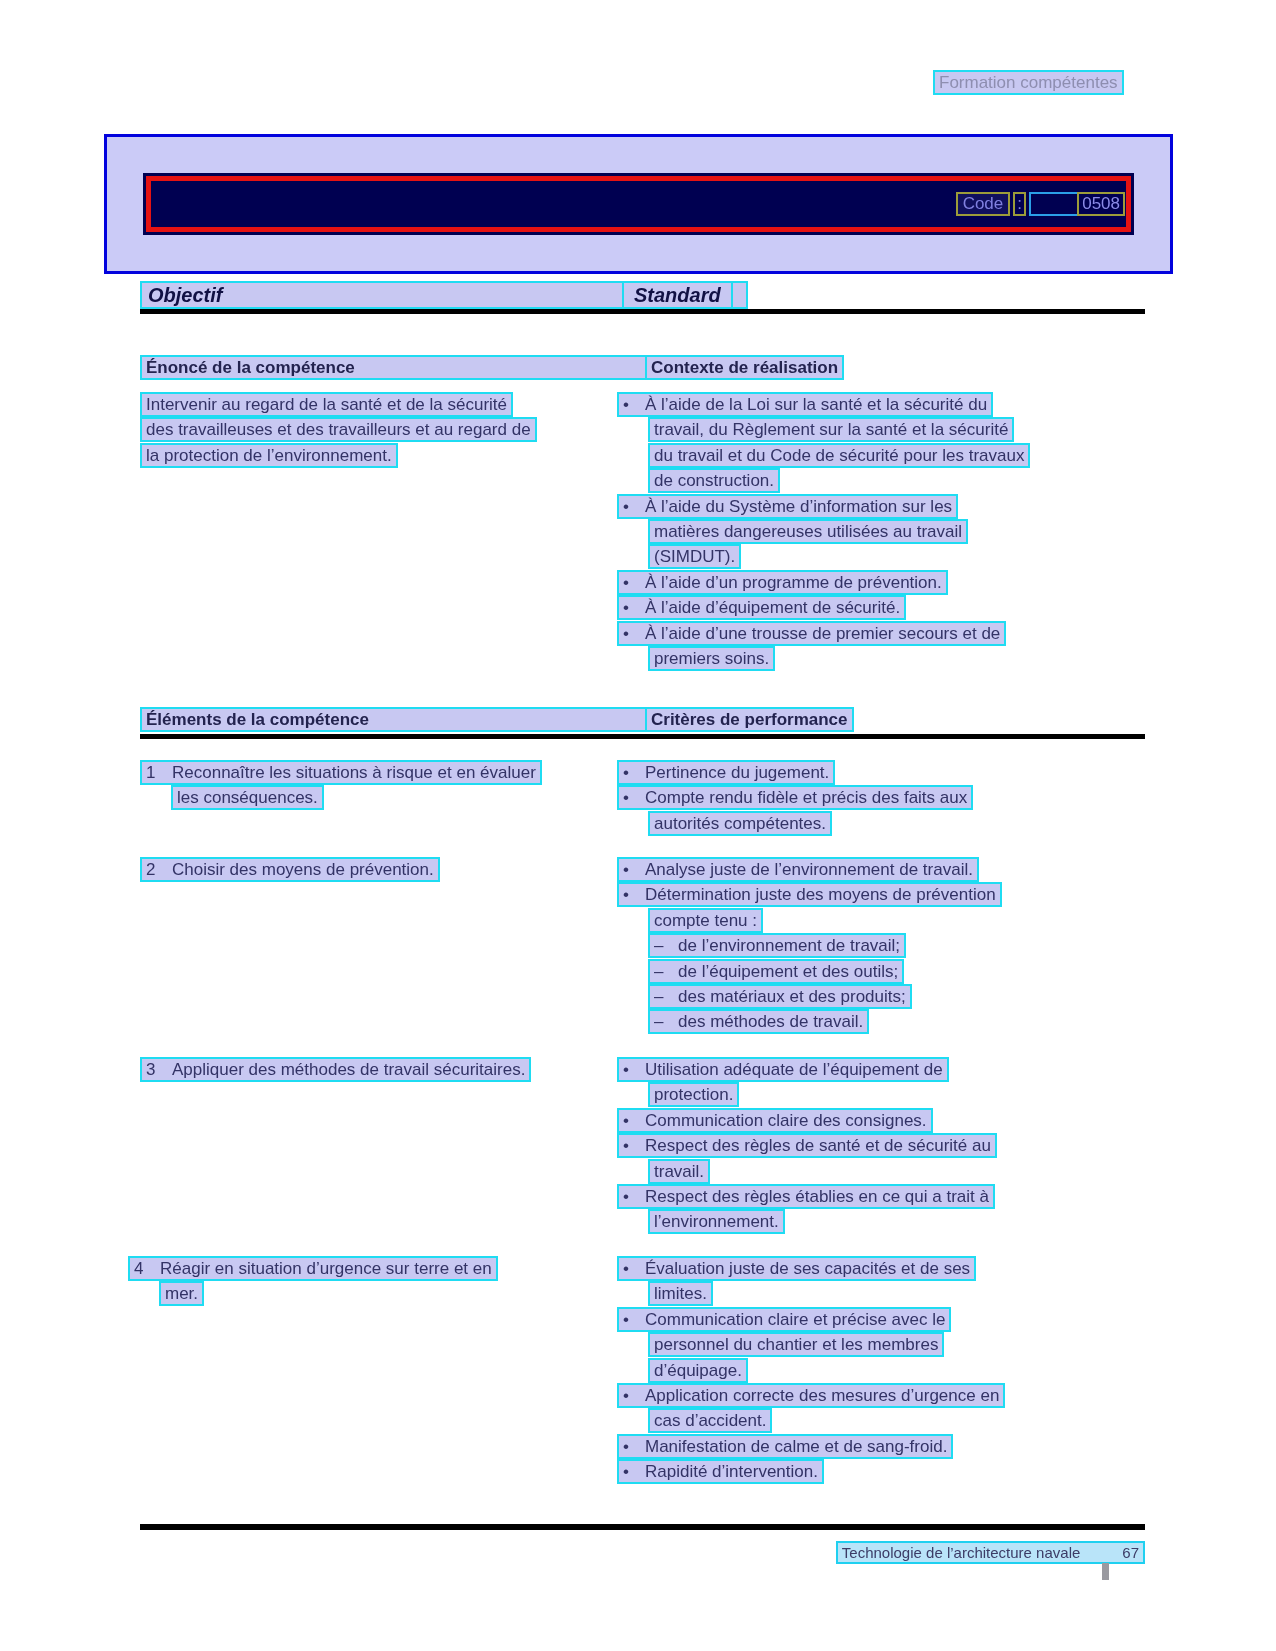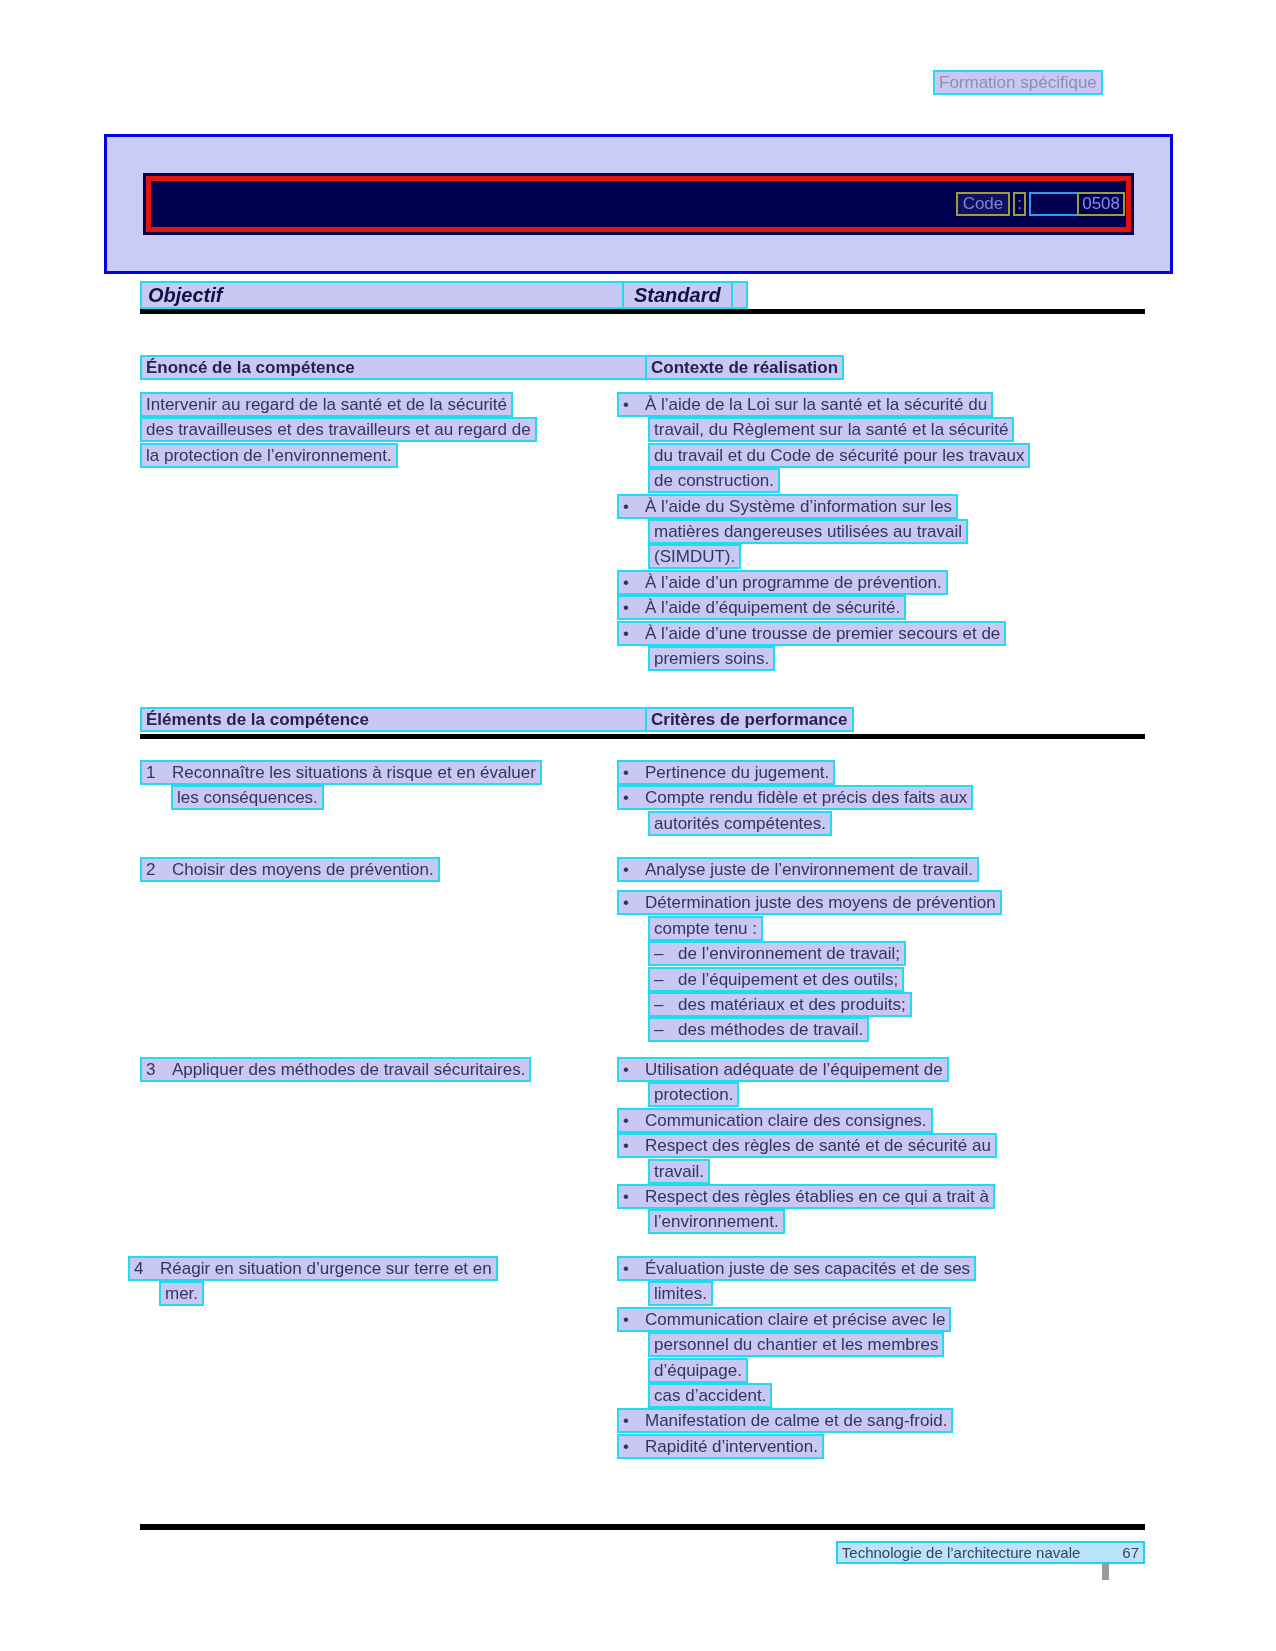--- a/index.html
+++ b/index.html
@@ -8,21 +8,21 @@
     font-family:"Liberation Sans","DejaVu Sans",sans-serif;color:#333366;
   }
   
   .hl{
     display:inline-block;background:#c8c8f2;border:2px solid #1fdcf2;
     padding:1px 4px;font-size:17px;line-height:19px;color:#333366;
     vertical-align:top;white-space:nowrap;
   }
   .line{height:25.4px;white-space:nowrap;}
   .cont{margin-left:31px;}
-  .mt8{margin-top:8px;}
+  .mt8{}
   .m-b{display:inline-block;width:22px;}
   .m-n{display:inline-block;width:26px;}
   .m-d{display:inline-block;width:24px;}
   .bold{font-weight:bold;color:#23234f;}
   .w500{width:502px;}
   .abs{position:absolute;}
   
   .doc-type{left:933px;top:70px;}
   .doc-type .hl{color:#8e8eb0;}
   .outer-box{left:104px;top:134px;width:1069px;height:140px;background:#cbcbf7;border:3px solid #0202dd;box-sizing:border-box;}
@@ -54,21 +54,21 @@
   .footer .hl{background:#b9e4f9;border-color:#1fd0f0;font-size:15px;line-height:17px;color:#3c3c66;display:inline-flex;}
   .footer .spacer{display:inline-block;width:42px;}
   .caret{left:1102px;top:1563px;width:7px;height:17px;background:#9a9aa0;}
 </style>
 </head>
 <body>
 
 <div class="page">
 
   <div class="abs doc-type">
-    <span class="hl"><span>Formation spécifique</span></span>
+    <span class="hl"><span>Formation compétentes</span></span>
   </div>
 
   <div class="abs outer-box">
     <div class="navy-box">
       <div class="red-frame"></div>
       <div class="code-cluster">
         <span class="code-box">Code</span>
         <span class="code-colon">:</span>
         <span class="code-value-wrap">
           <span class="code-value">0508</span>
@@ -157,20 +157,21 @@
   <div class="abs i4l">
     <div class="line"><span class="hl"><span class="m-n">4</span><span>Réagir en situation d’urgence sur terre et en</span></span></div>
     <div class="line cont"><span class="hl"><span>mer.</span></span></div>
   </div>
   <div class="abs i4r">
     <div class="line"><span class="hl"><span class="m-b">•</span><span>Évaluation juste de ses capacités et de ses</span></span></div>
     <div class="line cont"><span class="hl"><span>limites.</span></span></div>
     <div class="line"><span class="hl"><span class="m-b">•</span><span>Communication claire et précise avec le</span></span></div>
     <div class="line cont"><span class="hl"><span>personnel du chantier et les membres</span></span></div>
     <div class="line cont"><span class="hl"><span>d’équipage.</span></span></div>
+    <div class="line"><span class="hl"><span class="m-b">•</span><span>Application correcte des mesures d’urgence en</span></span></div>
     <div class="line cont"><span class="hl"><span>cas d’accident.</span></span></div>
     <div class="line"><span class="hl"><span class="m-b">•</span><span>Manifestation de calme et de sang-froid.</span></span></div>
     <div class="line"><span class="hl"><span class="m-b">•</span><span>Rapidité d’intervention.</span></span></div>
   </div>
 
   <div class="abs rule rule3"></div>
   <div class="abs footer">
     <span class="hl">
       <span>Technologie de l’architecture navale</span>
       <span class="spacer"></span>

